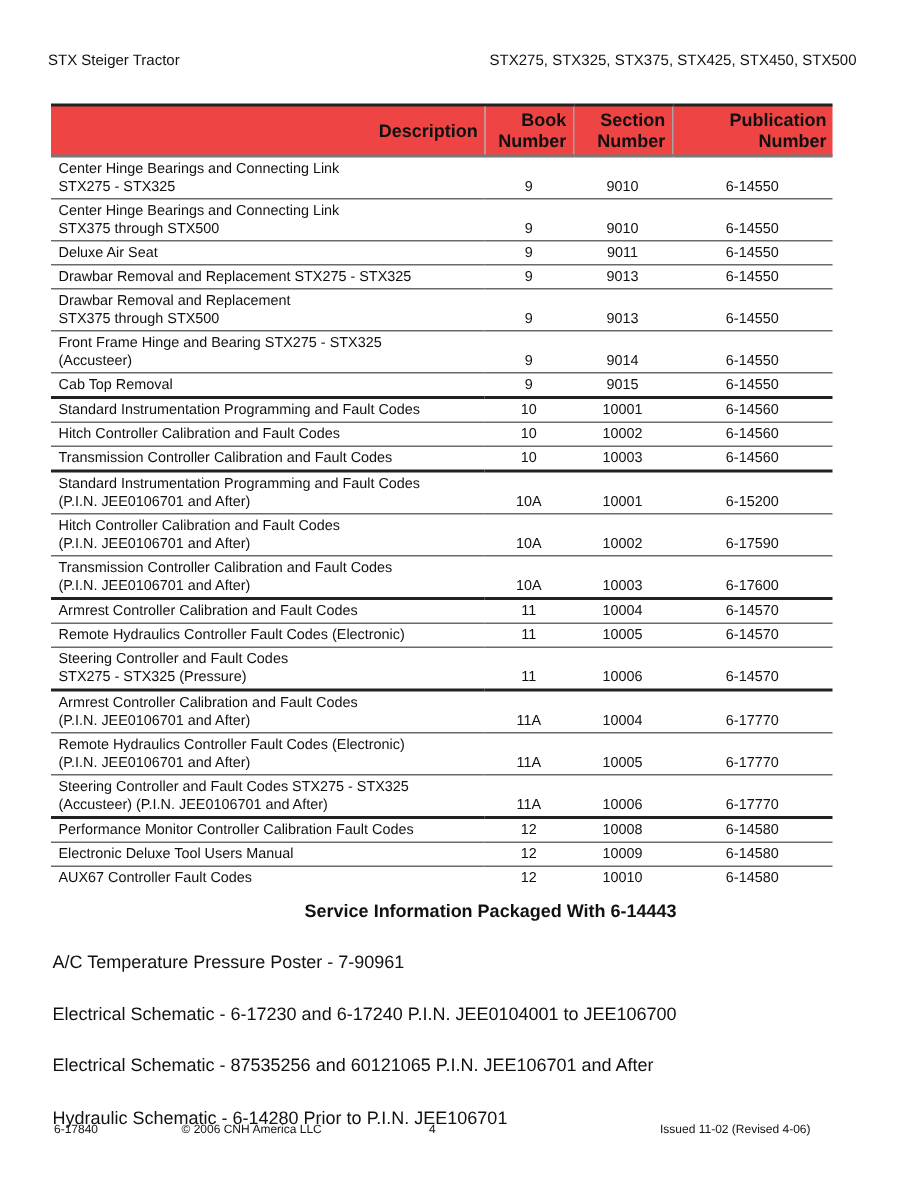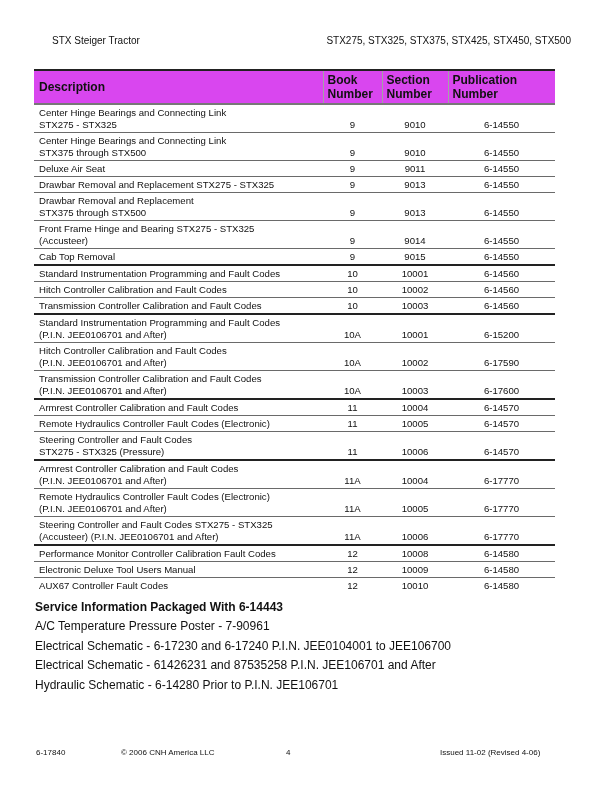--- a/index.html
+++ b/index.html
@@ -1,40 +1,40 @@
 <!DOCTYPE html>
 <html><head>
 <meta charset="utf-8">
 <style>
   html, body { margin: 0; padding: 0; background: #ffffff; }
   body { width: 611px; height: 792px; position: relative; overflow: hidden;
          font-family: "Liberation Sans", sans-serif; color: #111; }
   .hdr { position: absolute; top: 35px; font-size: 10px; }
-  .hdr-left { left: 52px; text-align: center; }
+  .hdr-left { left: 32px; text-align: center; }
   .hdr-right { right: 40px; }
   table.svc { position: absolute; top: 69px; left: 34px; width: 521px;
               border-collapse: collapse; font-size: 9.6px; line-height: 12px; }
-  table.svc thead th { background: #d946ef; text-align: left; font-weight: bold;
+  table.svc thead th { background: #ef4444; text-align: right; font-weight: bold;
               font-size: 12px; line-height: 14px; padding: 2px 4px 2px 4px;
               border-top: 2.5px solid #222; border-bottom: 2px solid #777;
               border-left: 1px solid #a4a4a4; vertical-align: middle; height: 28px; }
   table.svc thead th:first-child { border-left: none; padding-left: 5px; }
   table.svc td { padding: 2px 4px 1px 4px; border-bottom: 1px solid #6a6a6a;
               vertical-align: bottom; }
   table.svc td.desc { padding-left: 5px; }
   table.svc td.num { text-align: center; }
   table.svc tr.group-end td { border-bottom: 2.5px solid #222; }
   table.svc tr.last td { border-bottom: none; }
   .col-desc { width: 289px; }
   .col-book { width: 59px; }
   .col-sec { width: 66px; }
   .col-pub { width: 107px; }
   .pkg { position: absolute; top: 598px; left: 35px; font-size: 12px; }
-  .pkg .title { font-weight: bold; line-height: 19px; }
-  .pkg .line { line-height: 19.6px; }
+  .pkg .title { font-weight: bold; line-height: 19px; text-align: right; }
+  .pkg .line { line-height: 19.6px; margin-top: 15px; }
   .ftr { position: absolute; top: 748px; font-size: 8px; }
   .ftr-doc { left: 36px; }
   .ftr-copy { left: 96px; padding-left: 25px; }
   .ftr-page { left: 286px; }
   .ftr-issued { left: 440px; }
 </style>
 </head>
 <body>
 
 <div class="hdr hdr-left">STX Steiger Tractor</div>
@@ -193,20 +193,20 @@
         <td class="num">10010</td>
         <td class="num">6-14580</td>
       </tr>
   </tbody>
 </table>
 
 <div class="pkg">
   <div class="title">Service Information Packaged With 6-14443</div>
   <div class="line">A/C Temperature Pressure Poster - 7-90961</div>
   <div class="line">Electrical Schematic - 6-17230 and 6-17240 P.I.N. JEE0104001 to JEE106700</div>
-  <div class="line">Electrical Schematic - 61426231 and 87535258 P.I.N. JEE106701 and After</div>
+  <div class="line">Electrical Schematic - 87535256 and 60121065 P.I.N. JEE106701 and After</div>
   <div class="line">Hydraulic Schematic - 6-14280 Prior to P.I.N. JEE106701</div>
 </div>
 
 <div class="ftr ftr-doc">6-17840</div>
 <div class="ftr ftr-copy">© 2006 CNH America LLC</div>
 <div class="ftr ftr-page">4</div>
 <div class="ftr ftr-issued">Issued 11-02 (Revised 4-06)</div>
 
 </body></html>

